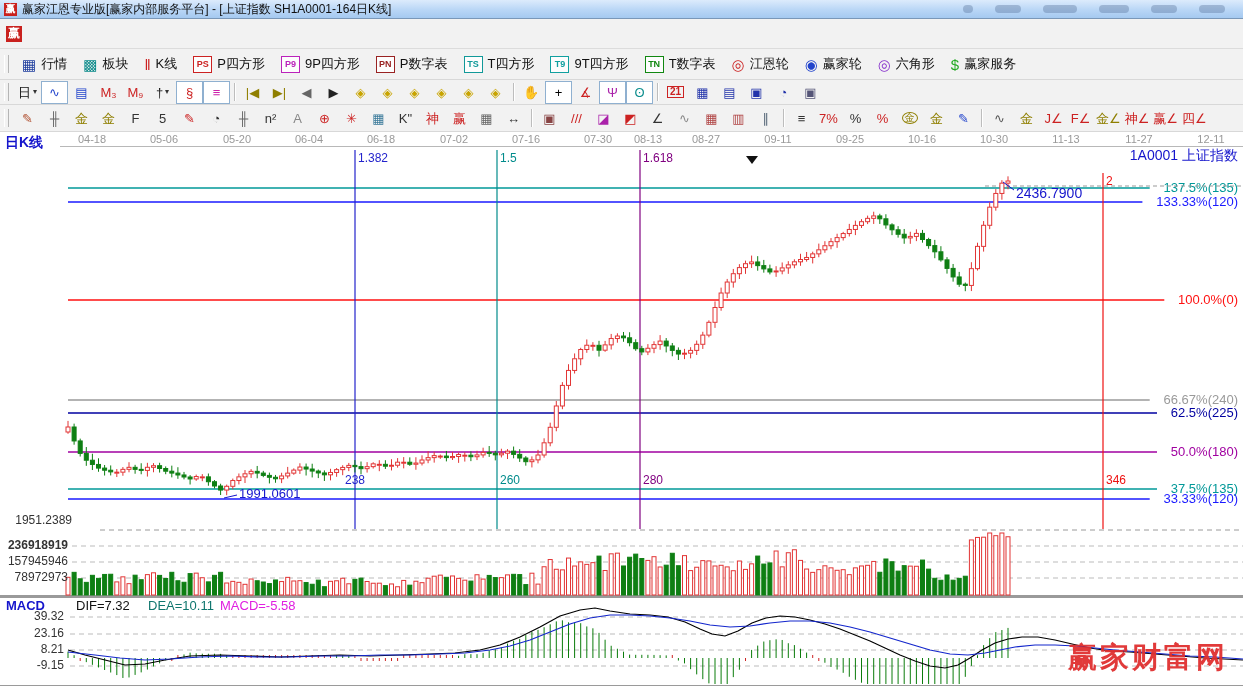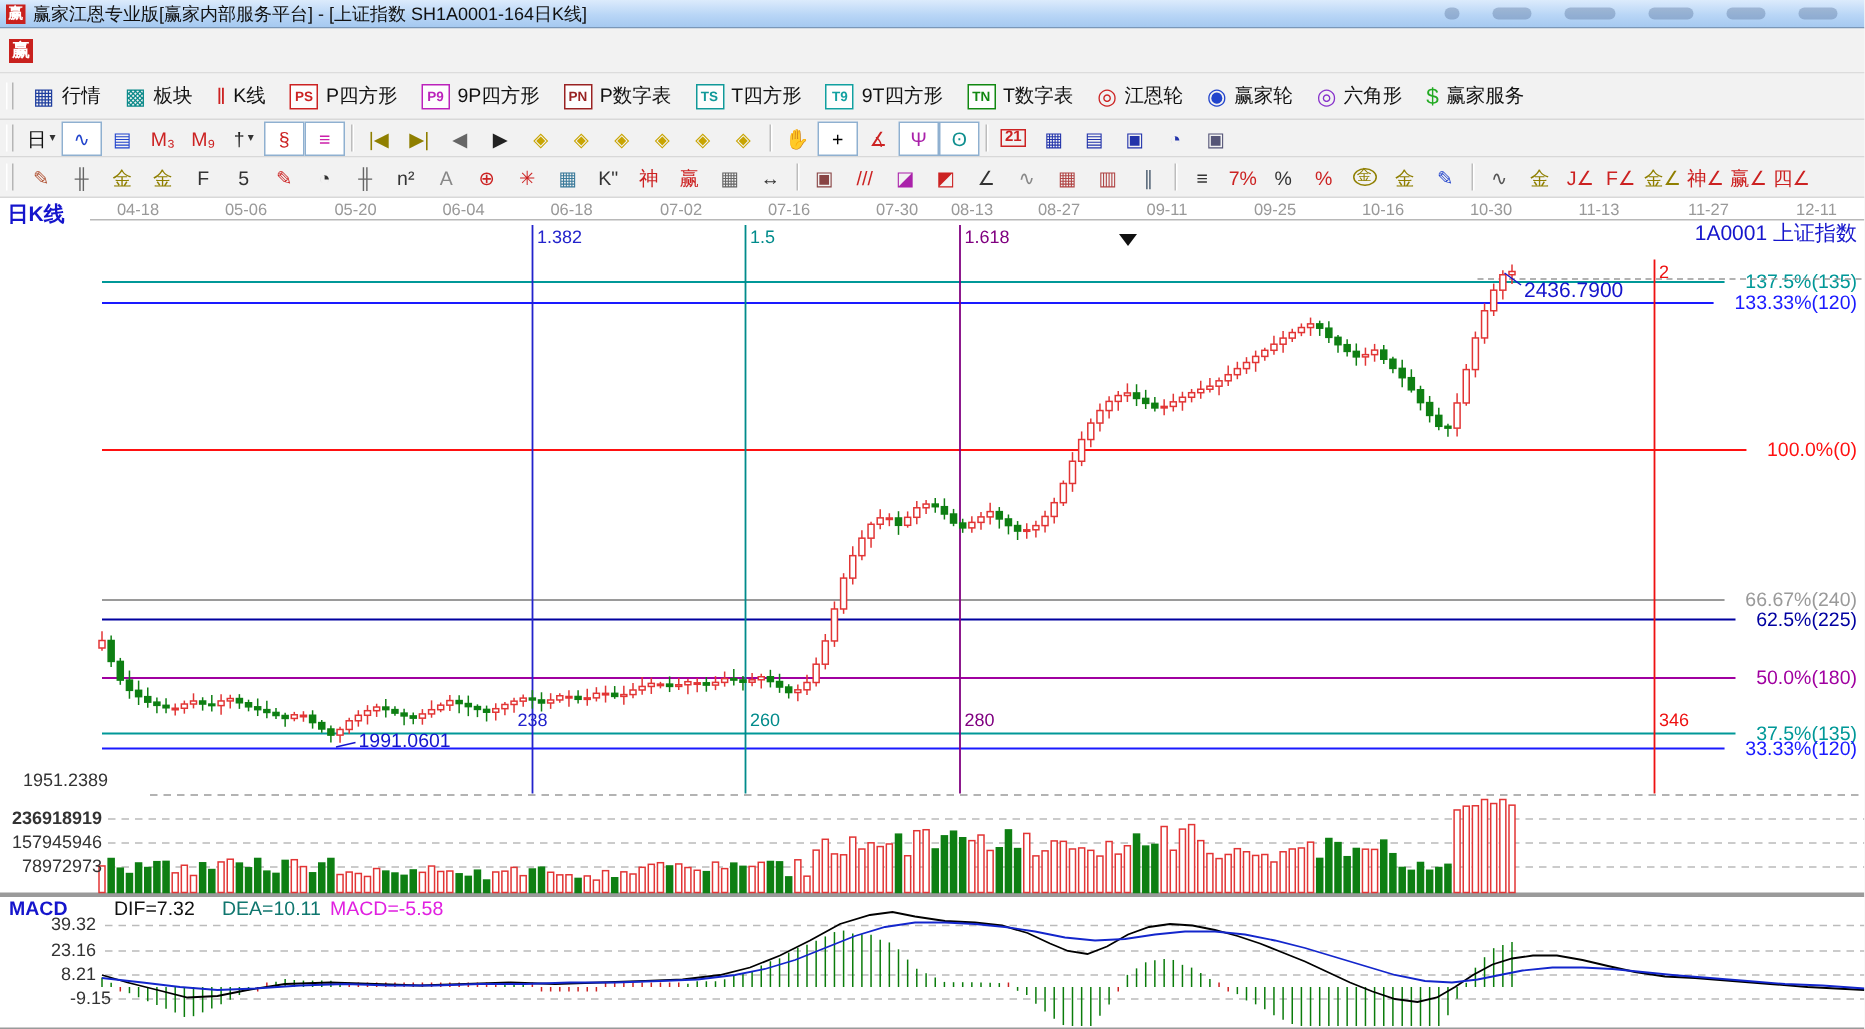--- a/index.html
+++ b/index.html
@@ -1209,24 +1209,25 @@
     <div class="ov" style="left:0;top:382px;width:72px;text-align:right;font-size:12px;color:#333">1951.2389</div>
     <div id="vol-ticks">
         <div class="ov" style="left: 0px; width: 68px; text-align: right; font-size: 12px; color: rgb(51, 51, 51); top: 407px; font-weight: bold;">236918919</div>
         <div class="ov" style="left: 0px; width: 68px; text-align: right; font-size: 12px; color: rgb(51, 51, 51); top: 423px;">157945946</div>
         <div class="ov" style="left: 0px; width: 68px; text-align: right; font-size: 12px; color: rgb(51, 51, 51); top: 439px;">78972973</div>
       </div>
     <div id="macd-ticks">
         <div class="ov" style="left: 0px; width: 64px; text-align: right; font-size: 12px; color: rgb(51, 51, 51); top: 478px;">39.32</div>
         <div class="ov" style="left: 0px; width: 64px; text-align: right; font-size: 12px; color: rgb(51, 51, 51); top: 495px;">23.16</div>
         <div class="ov" style="left: 0px; width: 64px; text-align: right; font-size: 12px; color: rgb(51, 51, 51); top: 511px;">8.21</div>
-        <div class="ov" style="left: 0px; width: 64px; text-align: right; font-size: 12px; color: rgb(51, 51, 51); top: 527px; margin-left: 10px;">-9.15</div>
+        <div class="ov" style="left: 0px; width: 64px; text-align: right; font-size: 12px; color: rgb(51, 51, 51); top: 527px;">-9.15</div>
       </div>
 
     <div class="ov blue" style="left:6px;top:467px;font-size:13px;font-weight:bold">MACD</div>
     <div class="ov" style="left:76px;top:467px;font-size:13px;color:#111">DIF=7.32</div>
     <div class="ov" style="left:148px;top:467px;font-size:13px;color:#0f766e">DEA=10.11</div>
     <div class="ov" style="left:220px;top:467px;font-size:13px;color:#e020e0">MACD=-5.58</div>
 
+    <div class="ov watermark" style="left:1068px;top:510px">赢家财富网</div>
 
   </div>
 
 </div>
 
 </body></html>

